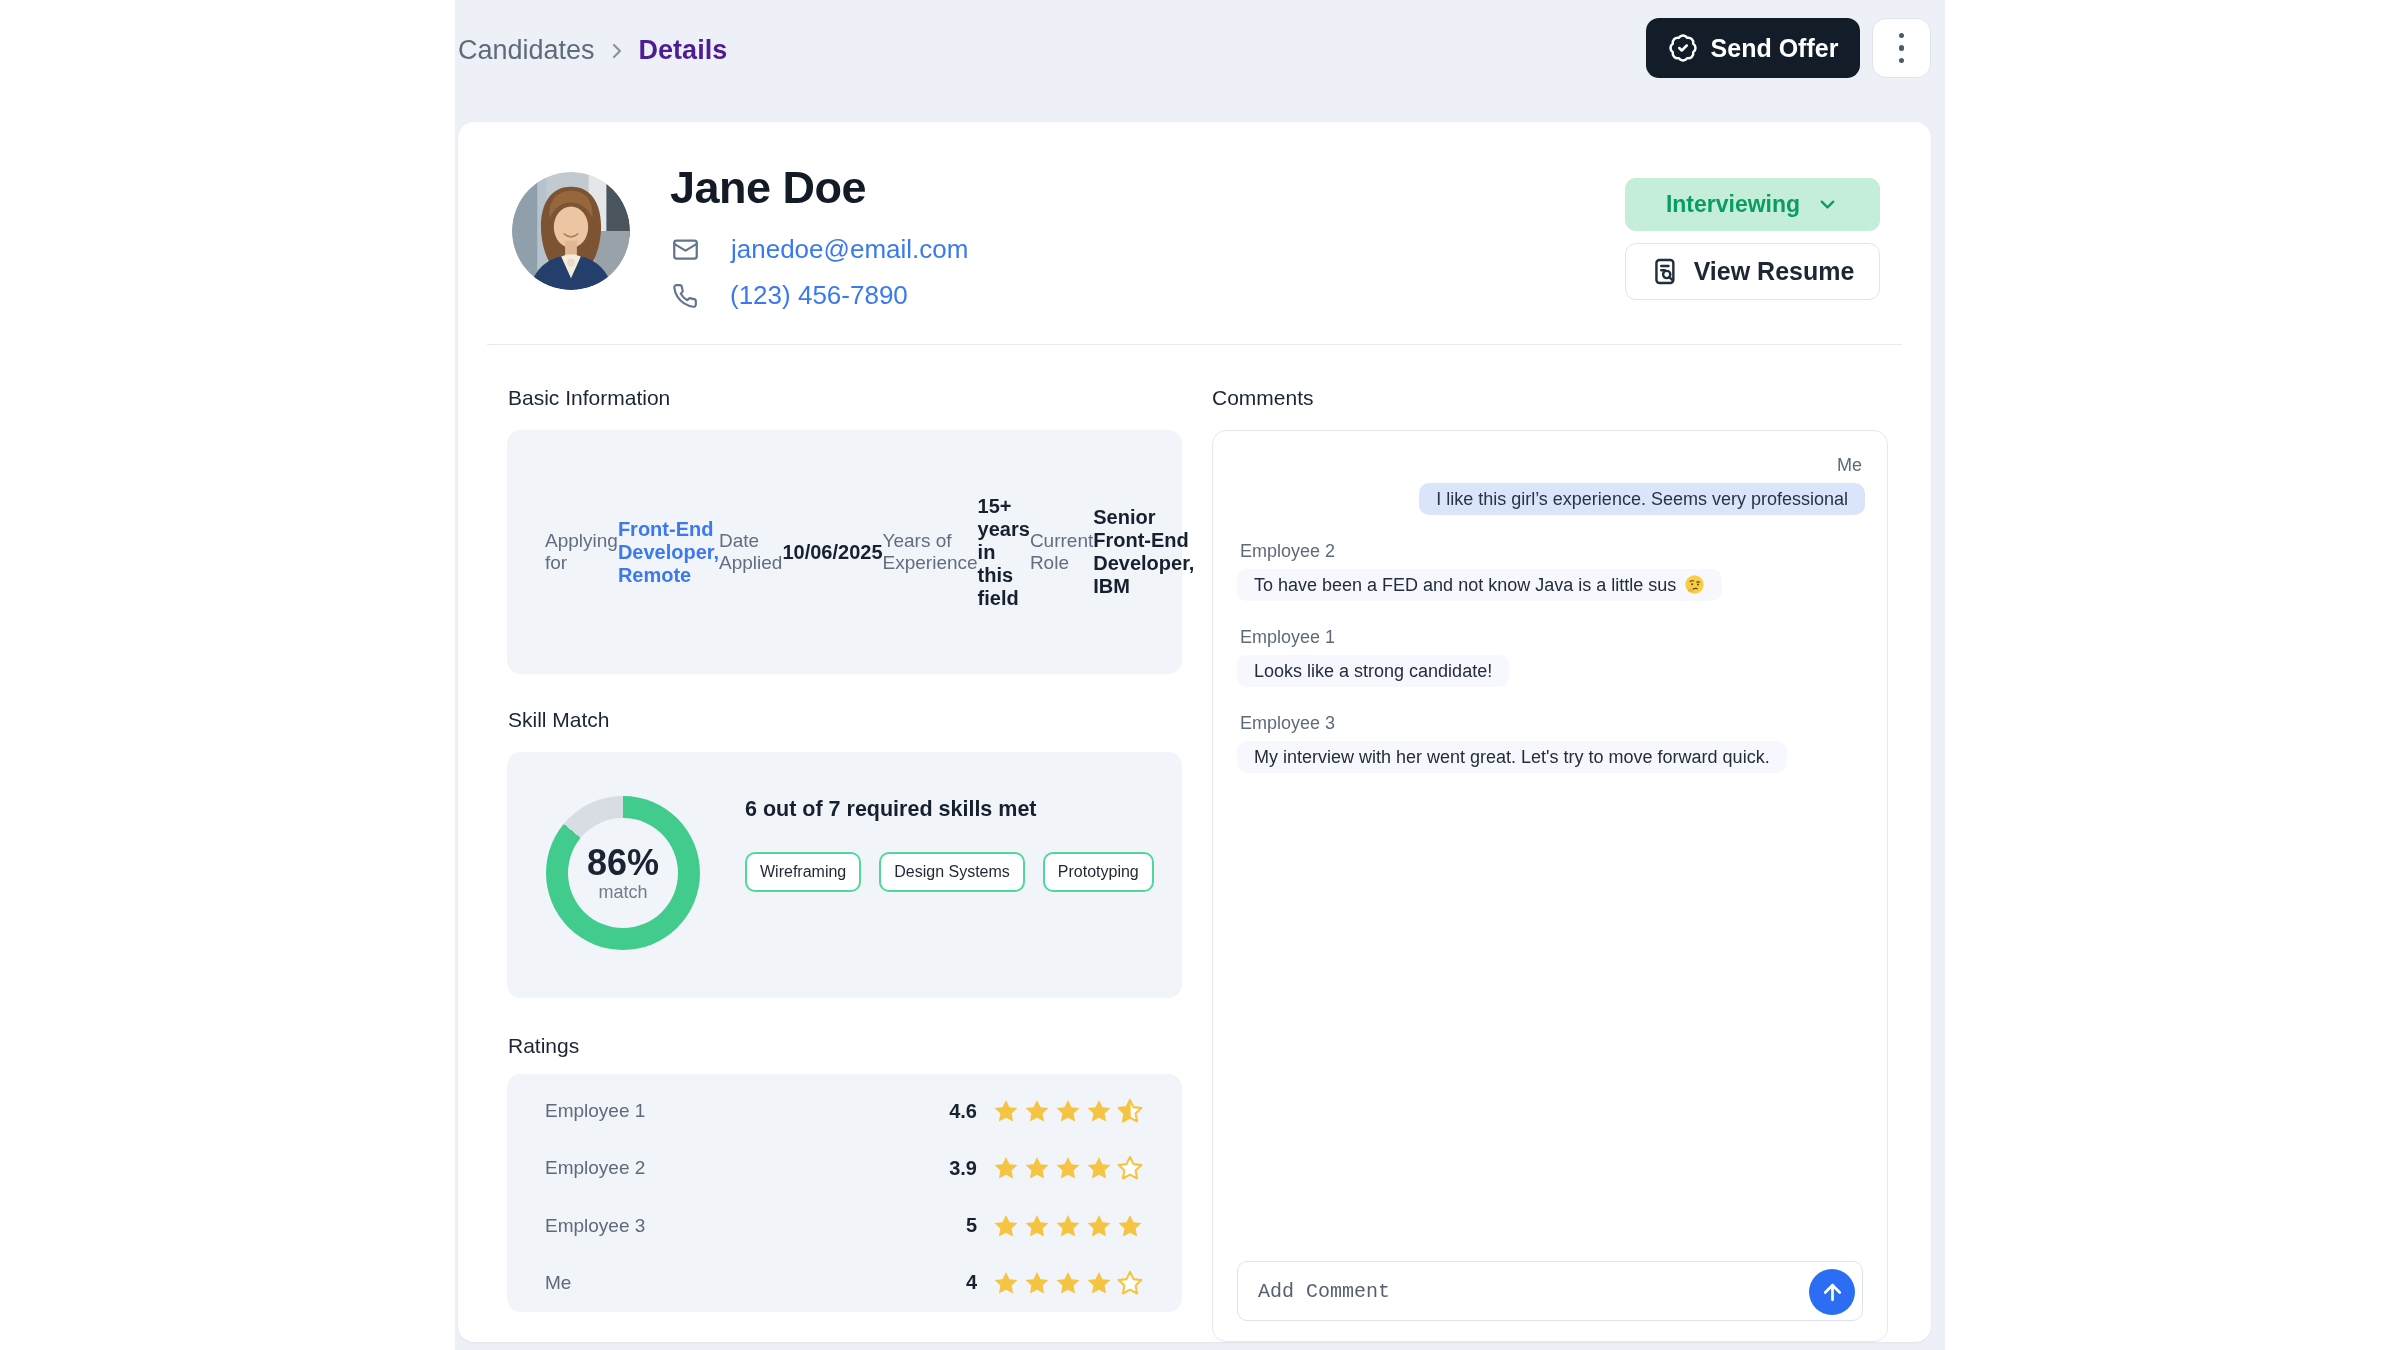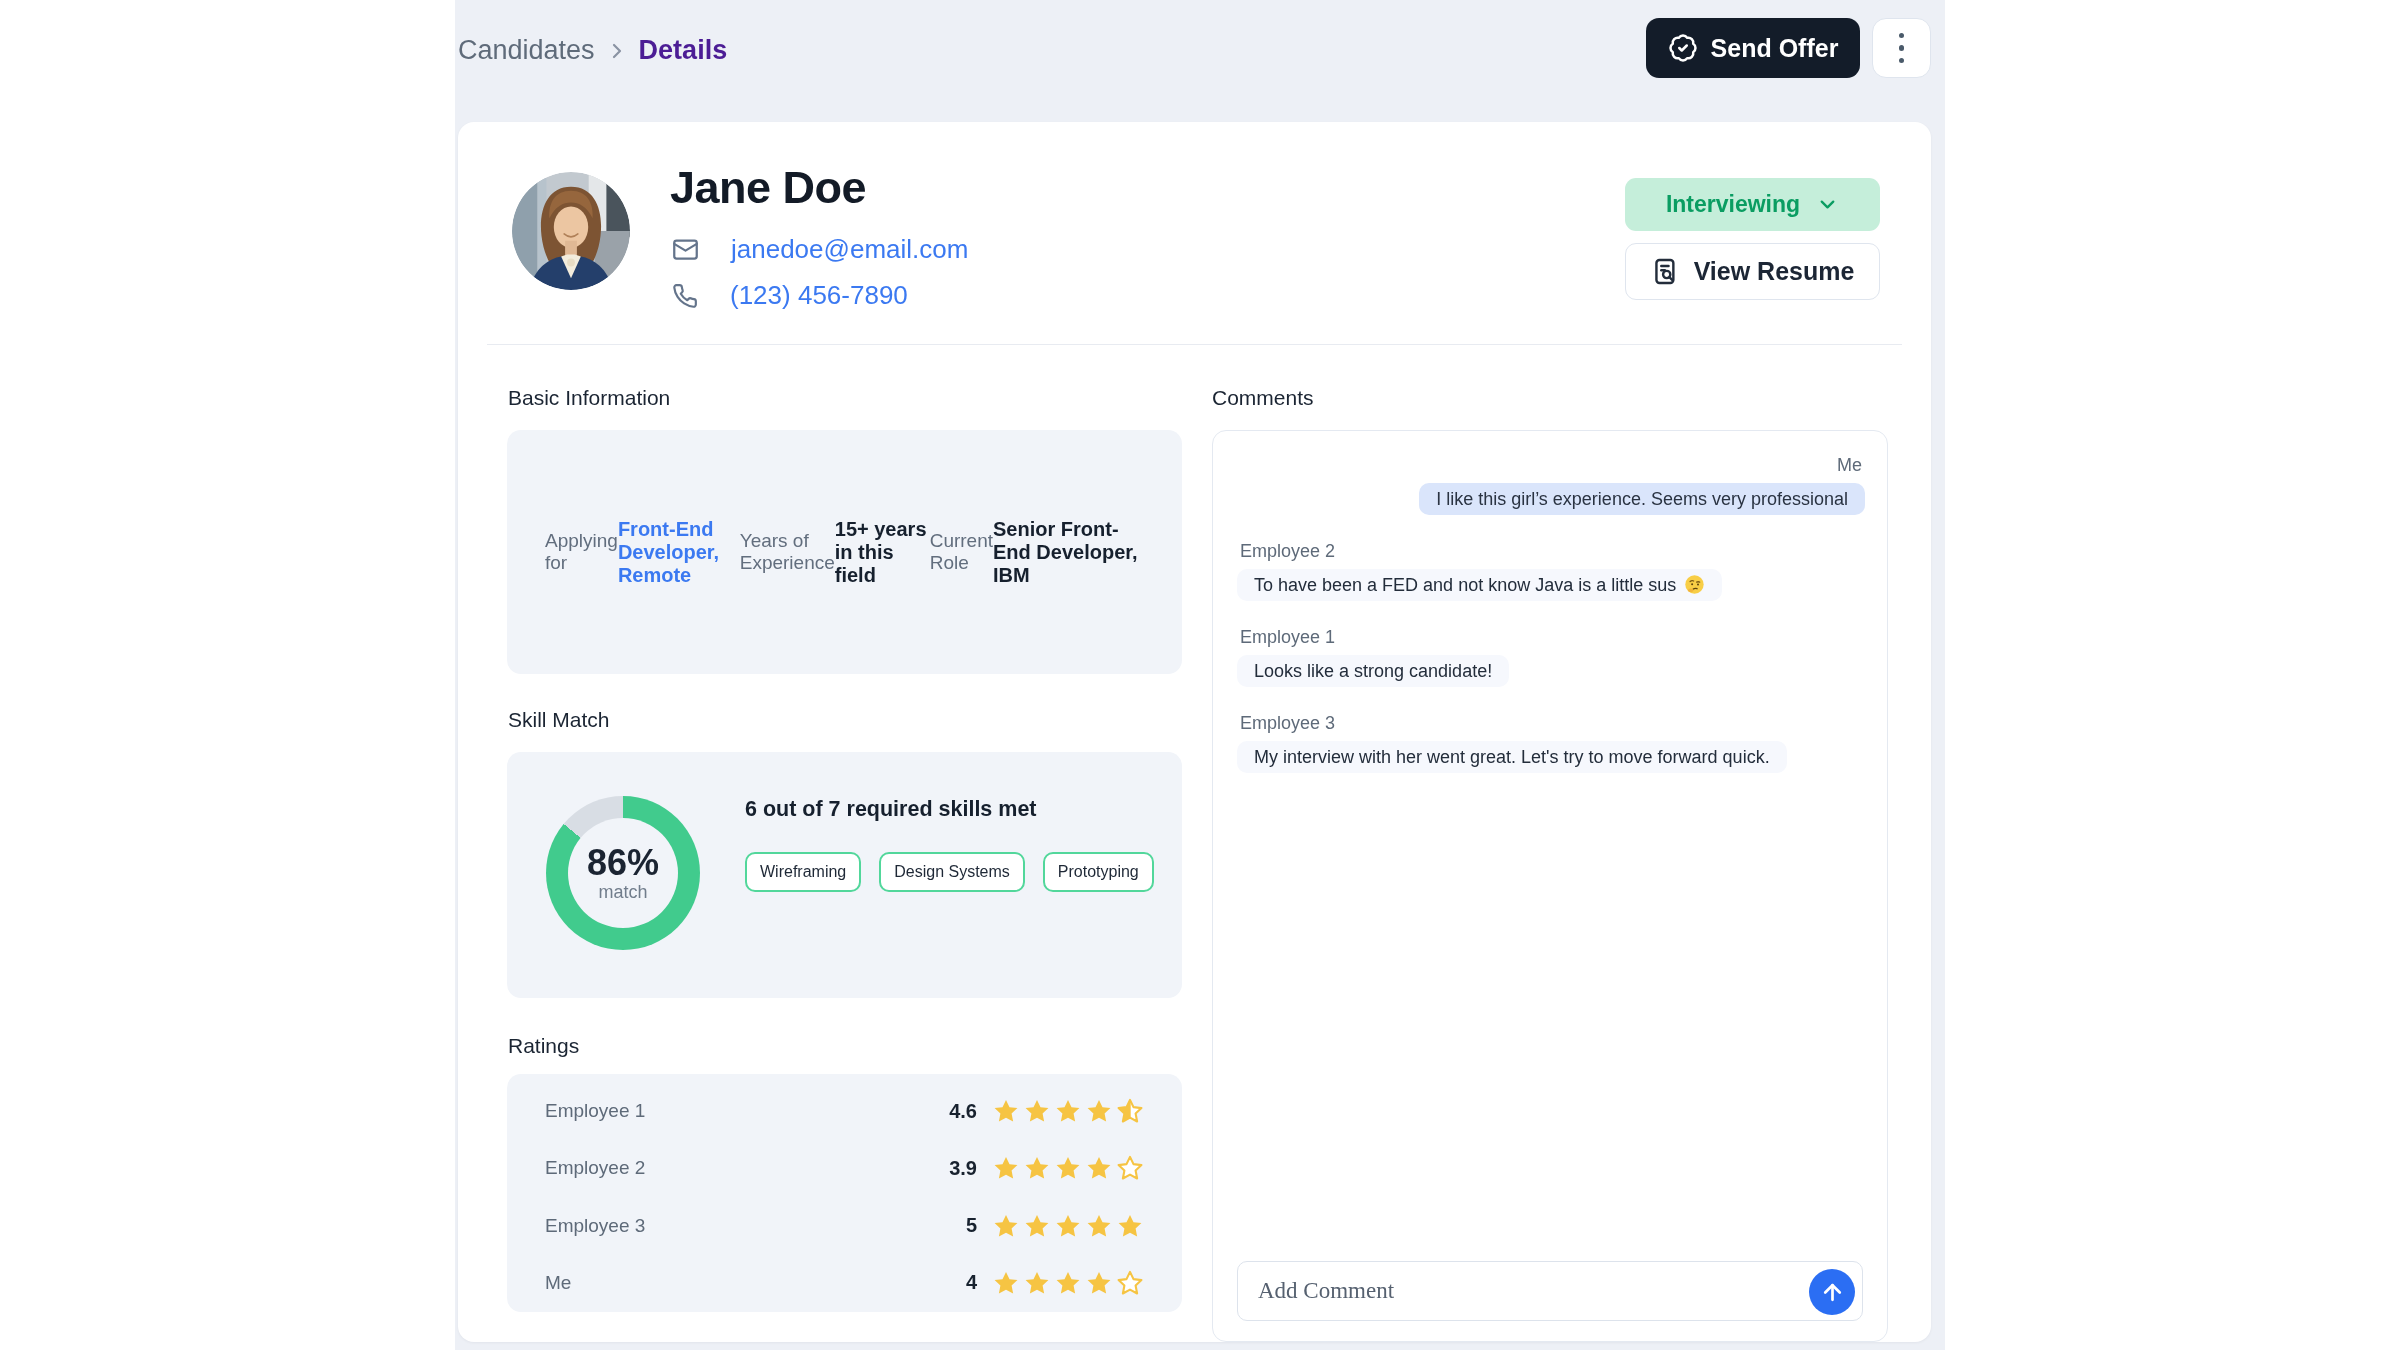--- a/index.html
+++ b/index.html
@@ -119,22 +119,22 @@
                 background:#f6f8fd; color:#232d3b; max-width:600px; }
   .msg-group.own .msg-bubble { background:#dae5fb; color:#2a3342; }
   .emoji-svg { width:21px; height:21px; vertical-align:-4px; margin-left:3px; }
 
   .comment-input-wrap {
     position:absolute; left:24px; right:24px; bottom:20px; height:60px;
     border:1.5px solid #dde3ec; border-radius:10px; background:#ffffff;
   }
   .comment-input {
     width:100%; height:100%; border:none; outline:none; background:transparent;
-    font-family:Liberation Serif, serif;
-    font-size:23px; color:#0369a1; padding:0 70px 0 20px; border-radius:10px;
+    font-family:Liberation Mono, monospace;
+    font-size:20px; color:#0369a1; padding:0 70px 0 20px; border-radius:10px;
   }
   .comment-input::placeholder { color:#566170; opacity:1; }
   .send-comment-btn {
     position:absolute; right:7px; top:7px; width:46px; height:46px; border-radius:50%;
     background:#2b6ef3; border:none; cursor:pointer;
     display:flex; align-items:center; justify-content:center;
   }
 </style>
 </head>
 <body>
@@ -234,20 +234,24 @@
     <div class="section-h h-skill">Skill Match</div>
     <div class="section-h h-ratings">Ratings</div>
     <div class="section-h h-comments">Comments</div>
 
     <div class="info-panel" id="info-rows">
         <div class="info-row">
           <div class="info-label">Applying for</div>
           <div class="info-value link">Front-End Developer, Remote</div>
         </div>
         <div class="info-row">
+          <div class="info-label">Date Applied</div>
+          <div class="info-value">10/06/2025</div>
+        </div>
+        <div class="info-row">
           <div class="info-label">Years of Experience</div>
           <div class="info-value">15+ years in this field</div>
         </div>
         <div class="info-row">
           <div class="info-label">Current Role</div>
           <div class="info-value">Senior Front-End Developer, IBM</div>
         </div>
       </div>
 
     <div class="skill-panel">

